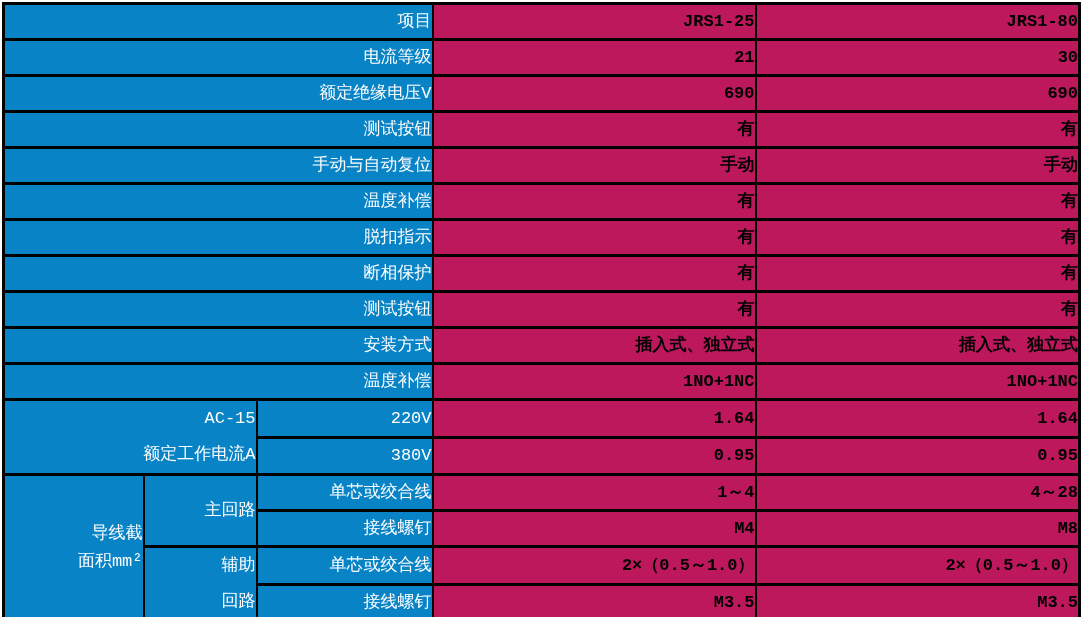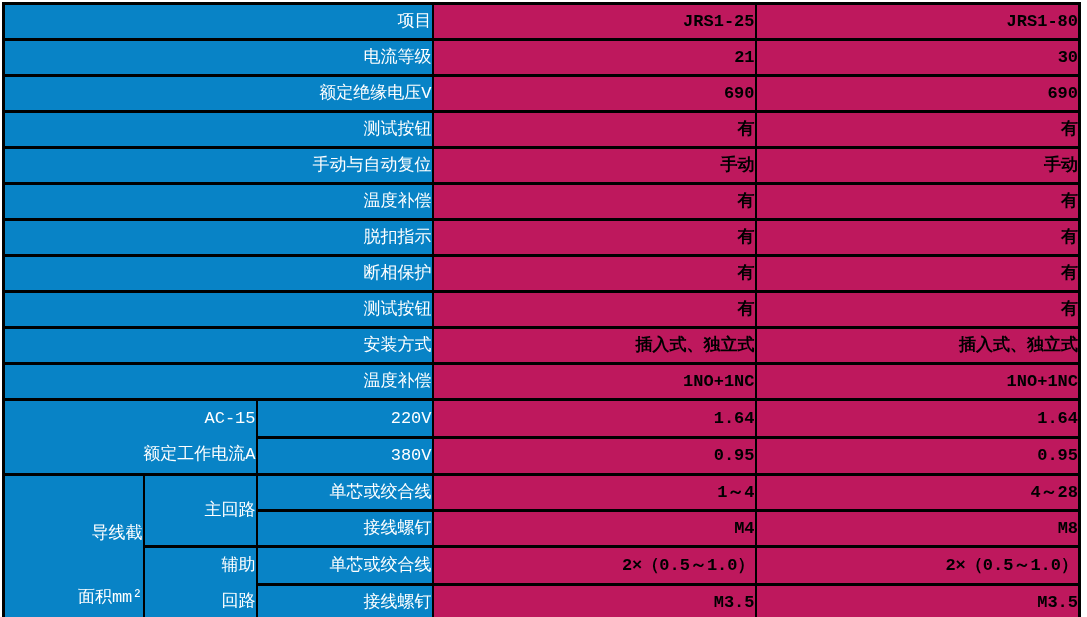--- a/index.html
+++ b/index.html
@@ -44,21 +44,20 @@
     color: #000000;
     font-weight: bold;
   }
   
   td.lbl.banded div {
     line-height: 36px;
   }
   
   td.lbl.stacked div {
     line-height: 28px;
-    margin-top: 36px;
   }
 </style>
 </head>
 <body>
 
 <div class="page">
   <table class="spec">
     <colgroup>
       <col style="width:140px">
       <col style="width:113px">

